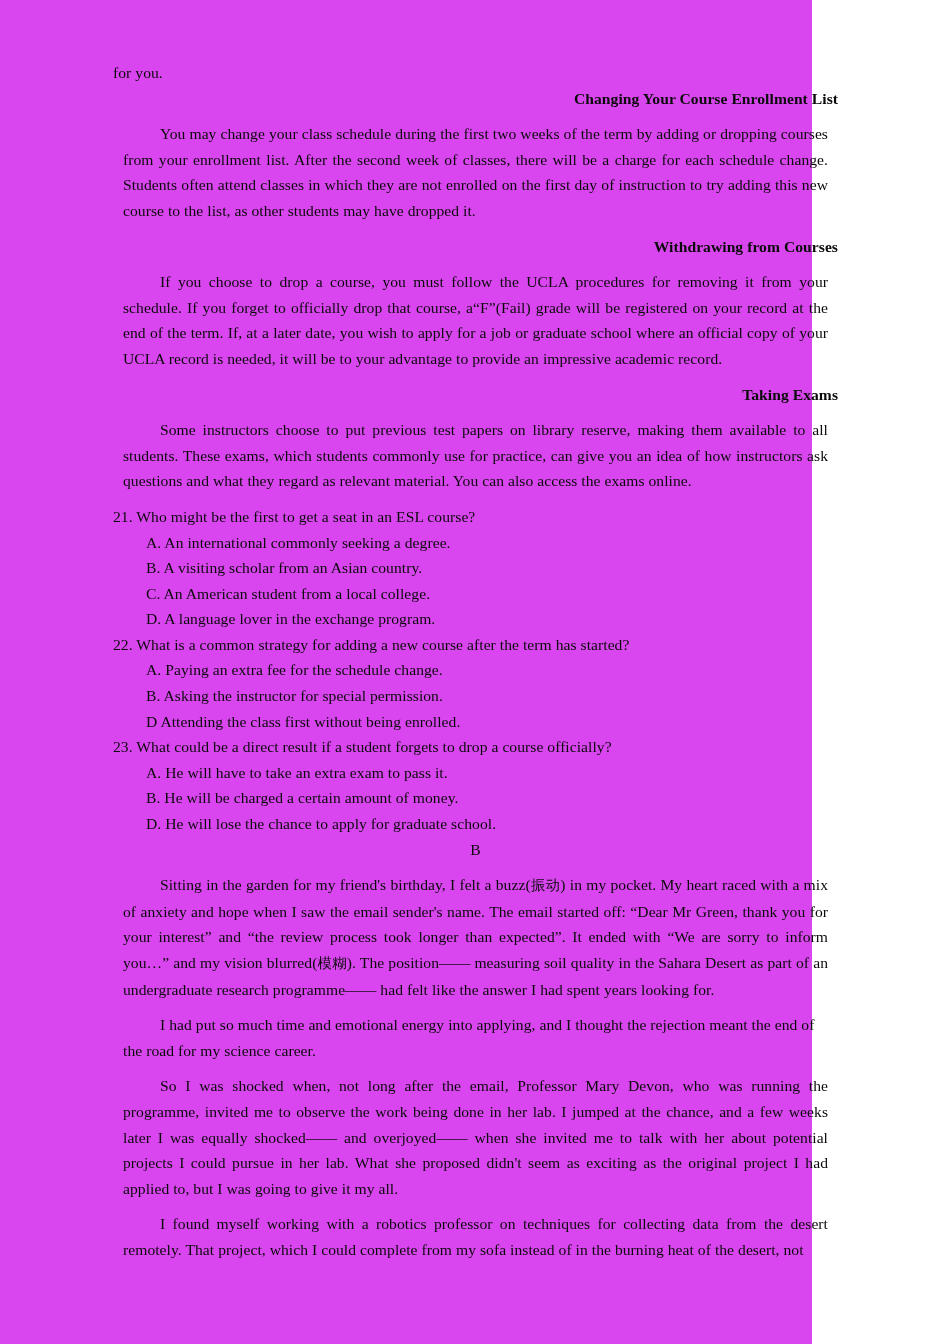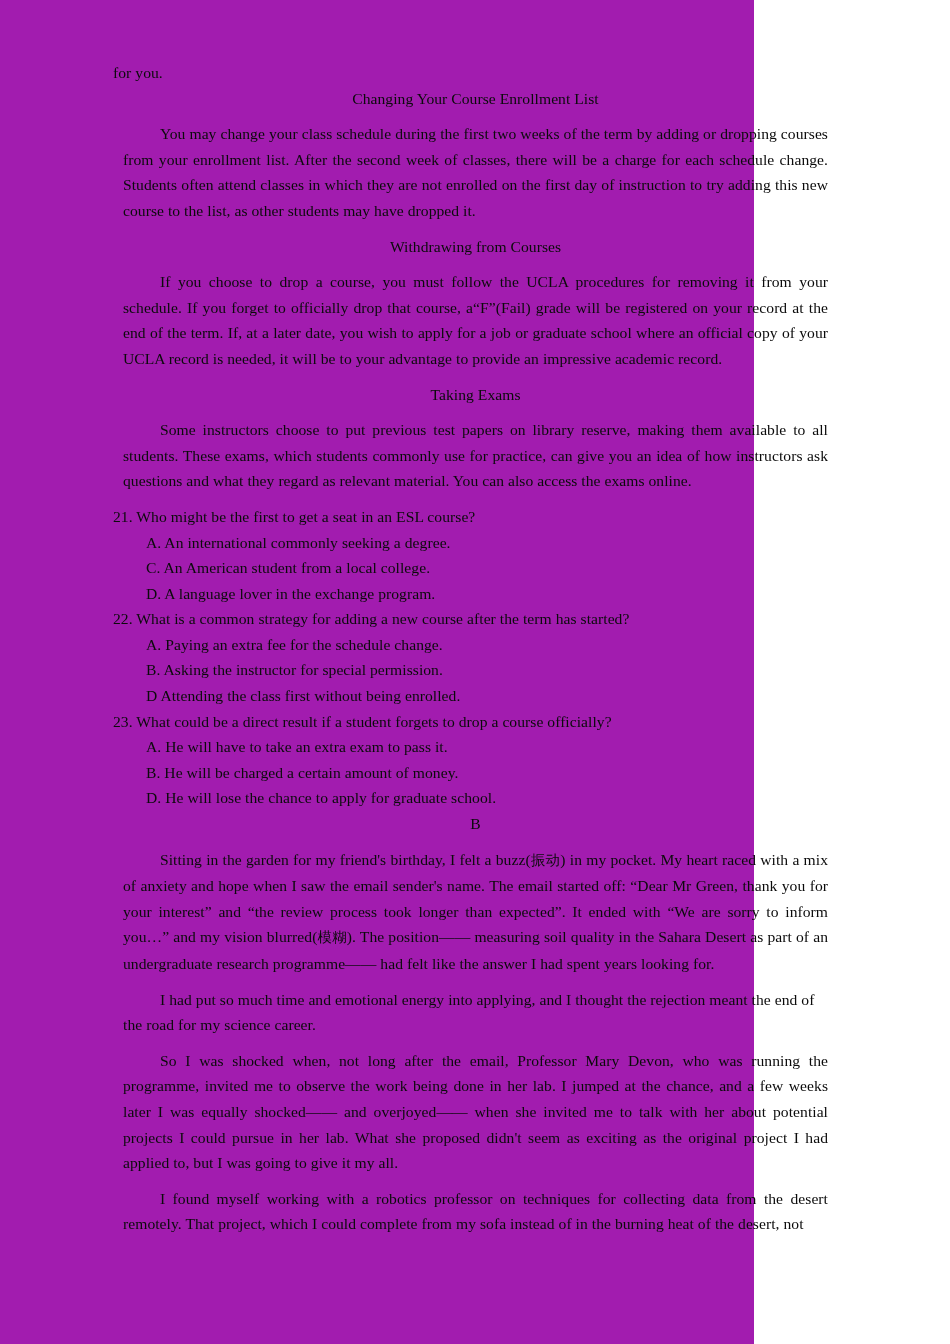--- a/index.html
+++ b/index.html
@@ -10,23 +10,23 @@
   }
   body {
     width: 950px;
     height: 1344px;
     font-family: "Liberation Serif", "DejaVu Serif", serif;
     color: #000000;
     overflow: hidden;
   }
   .page {
     position: relative;
-    width: 754px;
+    width: 812px;
     height: 1344px;
-    background: #a21caf;
+    background: #d946ef;
     box-sizing: border-box;
     padding: 60px 112px 0 113px;
   }
   .col {
     width: 725px;
   }
   
   .line,
   .para,
   .heading,
@@ -47,22 +47,23 @@
     margin: 10px;
   }
   .para.nojust {
     text-align: left;
   }
   .line {
     text-align: left;
     text-indent: 0;
   }
   .heading {
-    text-align: center;
+    text-align: right;
     text-indent: 0;
+    font-weight: bold;
   }
   .question {
     text-align: left;
     text-indent: 0;
     margin: 0;
   }
   .option {
     text-align: left;
     padding-left: 33px;
     text-indent: 0;
@@ -91,20 +92,21 @@
 
     <p class="heading">Withdrawing from Courses</p>
     <p class="para">If you choose to drop a course, you must follow the UCLA procedures for removing it from your schedule. If you forget to officially drop that course, a“F”(Fail) grade will be registered on your record at the end of the term. If, at a later date, you wish to apply for a job or graduate school where an official copy of your UCLA record is needed, it will be to your advantage to provide an impressive academic record.</p>
 
     <p class="heading">Taking Exams</p>
     <p class="para">Some instructors choose to put previous test papers on library reserve, making them available to all students. These exams, which students commonly use for practice, can give you an idea of how instructors ask questions and what they regard as relevant material. You can also access the exams online.</p>
 
     <div class="qgroup">
       <p class="question">21. Who might be the first to get a seat in an ESL course?</p>
       <p class="option">A. An international commonly seeking a degree.</p>
+      <p class="option">B. A visiting scholar from an Asian country.</p>
       <p class="option">C. An American student from a local college.</p>
       <p class="option">D. A language lover in the exchange program.</p>
     </div>
 
     <div class="qgroup">
       <p class="question">22. What is a common strategy for adding a new course after the term has started?</p>
       <p class="option">A. Paying an extra fee for the schedule change.</p>
       <p class="option">B. Asking the instructor for special permission.</p>
       <p class="option">D Attending the class first without being enrolled.</p>
     </div>

